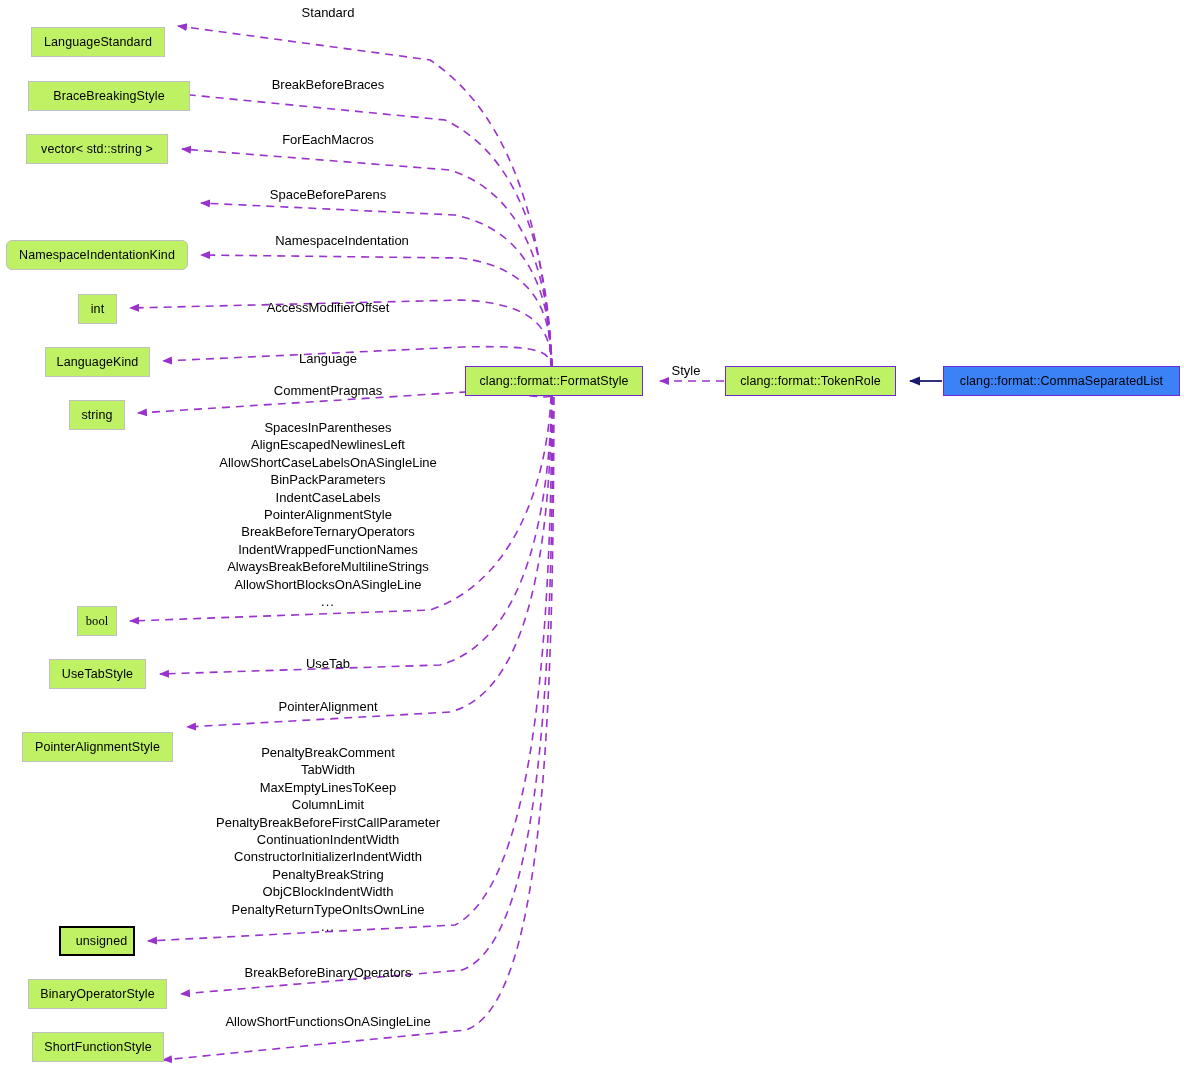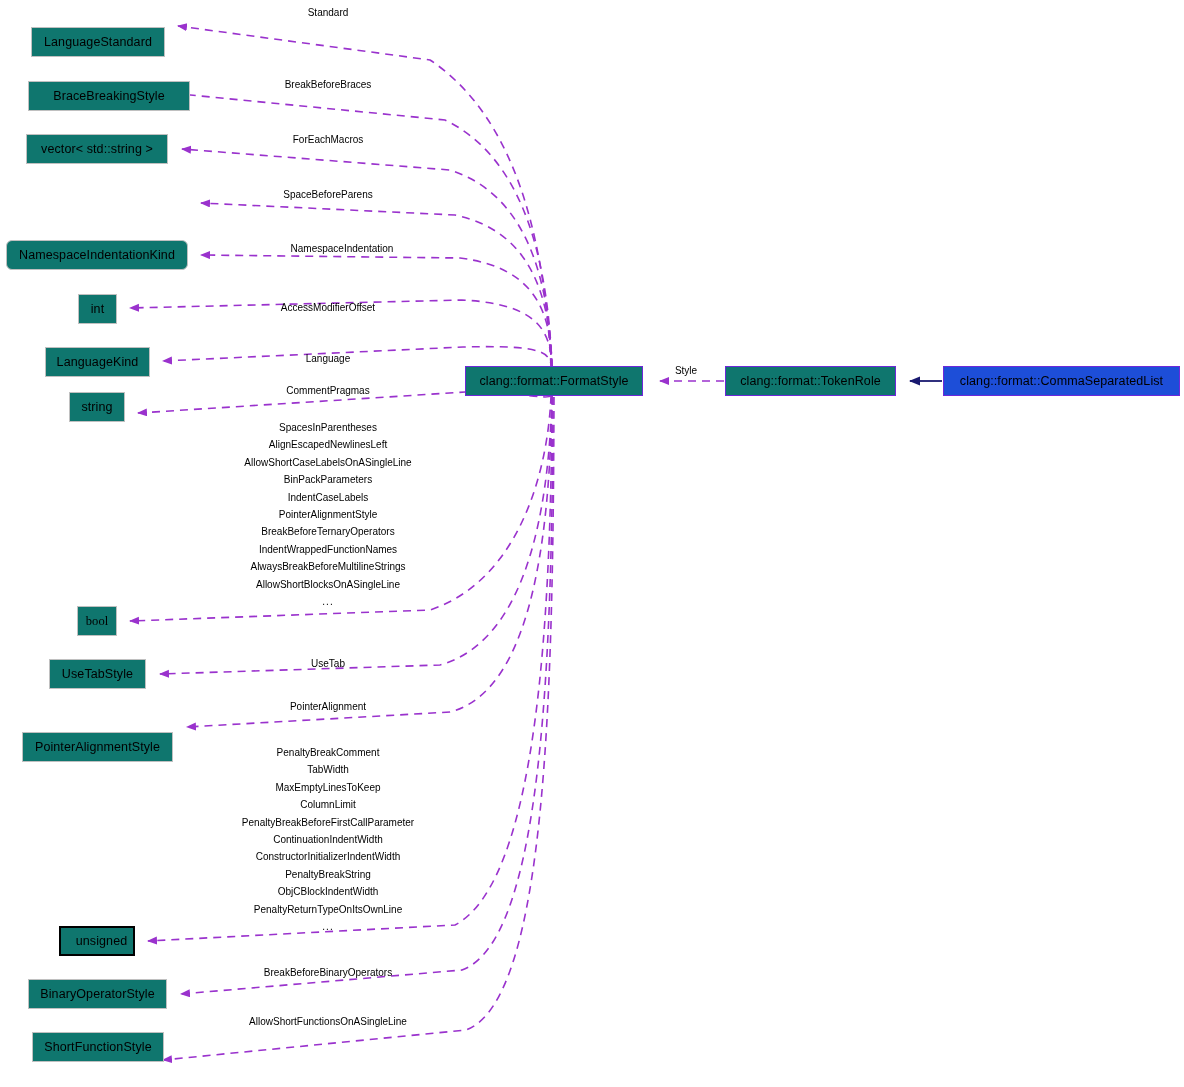--- a/index.html
+++ b/index.html
@@ -24,41 +24,41 @@
     width: 1184px;
     height: 1087px;
     pointer-events: none;
   }
   .node {
     position: absolute;
     box-sizing: border-box;
     display: flex;
     align-items: center;
     justify-content: center;
-    background: #0f766e;
+    background: #bef264;
     border: 1px solid #c0c0c0;
     font-size: 12.5px;
     line-height: 1;
     color: #000000;
     white-space: nowrap;
     letter-spacing: 0.1px;
   }
   .node.strong {
     border: 1px solid #6d28d9;
   }
   .node.heavy {
     border: 2px solid #000000;
     padding-left: 9px;
   }
   .node.filled {
-    background: #1d4ed8;
+    background: #3b82f6;
   }
   .edge-label {
     position: absolute;
-    font-size: 10px;
+    font-size: 13px;
     line-height: 17.2px;
     color: #000000;
     white-space: nowrap;
     text-align: center;
     transform: translateX(-50%);
   }
   .edge-label.multi {
     line-height: 17.4px;
   }
   .lbl-ell {
@@ -137,21 +137,21 @@
   </div>
 
   <div class="node" style="left:78px; top:294px; width:39px; height:30px;">
     <span>int</span>
   </div>
 
   <div class="node" style="left:45px; top:347px; width:105px; height:30px;">
     <span>LanguageKind</span>
   </div>
 
-  <div class="node" style="left:69px; top:392px; width:56px; height:30px;">
+  <div class="node" style="left:69px; top:400px; width:56px; height:30px;">
     <span>string</span>
   </div>
 
   <div class="node" style="left:77px; top:606px; width:40px; height:30px;font-family:Liberation Serif, serif;">
     <span>bool</span>
   </div>
 
   <div class="node" style="left:49px; top:659px; width:97px; height:30px;">
     <span>UseTabStyle</span>
   </div>
@@ -185,21 +185,21 @@
   </div>
 
   <div class="edge-label" style="left:328px; top:4px;">Standard</div>
 
   <div class="edge-label" style="left:328px; top:76px;">BreakBeforeBraces</div>
 
   <div class="edge-label" style="left:328px; top:131px;">ForEachMacros</div>
 
   <div class="edge-label" style="left:328px; top:186px;">SpaceBeforeParens</div>
 
-  <div class="edge-label" style="left:328px; top:240px;padding-left:28px;">NamespaceIndentation</div>
+  <div class="edge-label" style="left:328px; top:232px;padding-left:28px;">NamespaceIndentation</div>
 
   <div class="edge-label" style="left:328px; top:299px;">AccessModifierOffset</div>
 
   <div class="edge-label" style="left:328px; top:350px;">Language</div>
 
   <div class="edge-label" style="left:328px; top:382px;">CommentPragmas</div>
 
   <div class="edge-label multi" style="left:328px; top:419px;">
     <span>SpacesInParentheses</span><br>
     <span>AlignEscapedNewlinesLeft</span><br>

